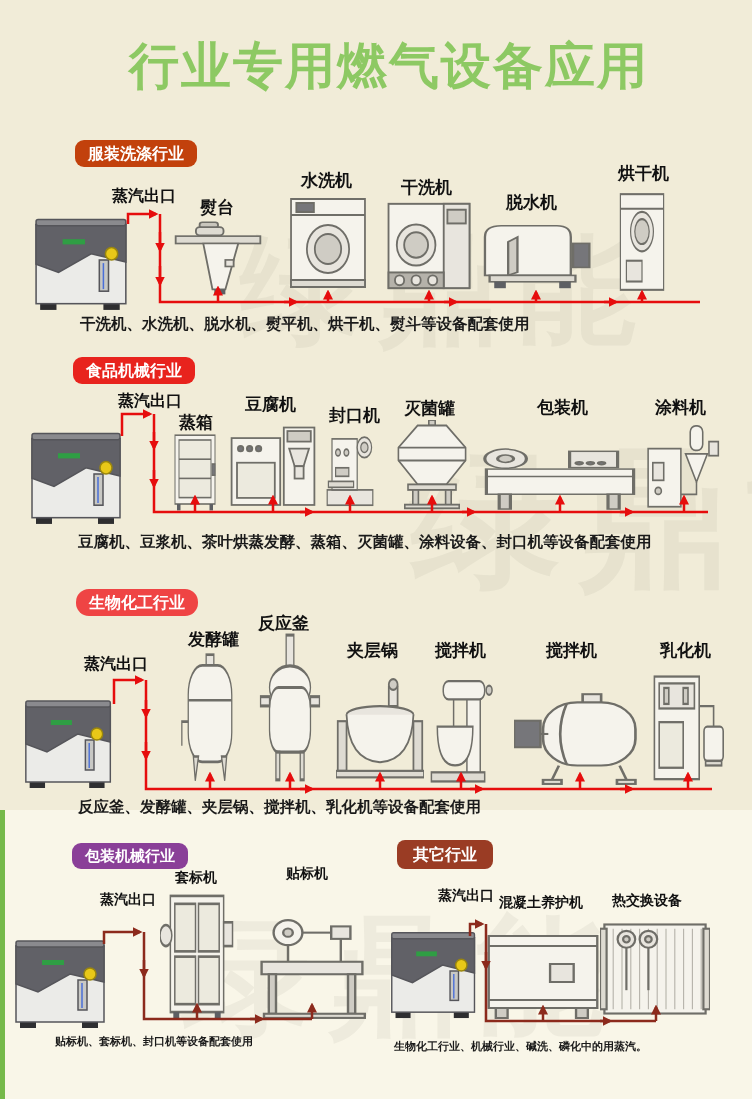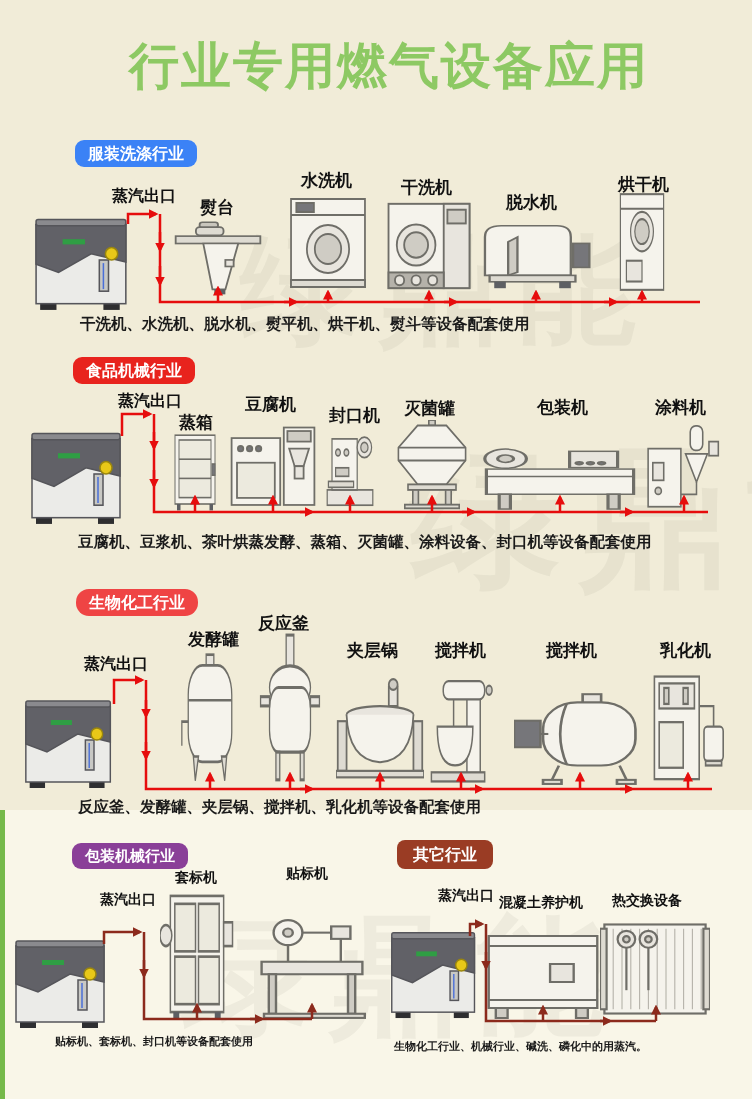--- a/index.html
+++ b/index.html
@@ -37,21 +37,21 @@
 
   <div class="bottom-panel"></div>
   <div class="green-strip"></div>
 
   <div class="watermark" style="left:240px; top:210px; font-size:120px;">绿鼎能</div>
   <div class="watermark" style="left:410px; top:420px; font-size:150px;">绿鼎能</div>
   <div class="watermark" style="left:180px; top:890px; font-size:130px;">绿鼎能</div>
 
   <h1 class="title">行业专用燃气设备应用</h1>
 
-  <div class="badge" style="left:75px; top:140px; background:#3b82f6;">服装洗涤行业</div>
+  <div class="badge" style="left:75px; top:140px; background:#c2410c;">服装洗涤行业</div>
   <div class="steam" style="left:112px; top:186px;">蒸汽出口</div>
 
   <svg class="machine" style="left:32px; top:208px;" width="102" height="104" viewBox="0 0 100 100" preserveAspectRatio="none">
     <g stroke="#55555a" stroke-width="1.5">
       <rect x="8" y="90" width="16" height="8" fill="#2e2e30" stroke="none"></rect>
         <rect x="70" y="90" width="16" height="8" fill="#2e2e30" stroke="none"></rect>
       <rect x="4" y="16" width="88" height="76" fill="#ebebe8"></rect>
       <path d="M4,16 H92 V52 L58,44 L26,62 L4,54 Z" fill="#616167"></path>
       <rect x="4" y="11" width="88" height="6" rx="2" fill="#8a8a8e"></rect>
       <rect x="30" y="30" width="22" height="5" fill="#2f9e44" stroke="none"></rect>
@@ -105,21 +105,21 @@
     <g stroke="#6f6e68" stroke-width="2">
       <path d="M6,30 Q6,16 20,16 H68 Q80,16 80,30 V78 H6 Z" fill="#f5f3ec"></path>
       <polygon points="26,36 34,30 34,74 26,78" fill="#cfccc4"></polygon>
       <rect x="82" y="38" width="14" height="30" fill="#76767a"></rect>
       <rect x="10" y="78" width="74" height="8" fill="#dedbd2"></rect>
       <rect x="14" y="86" width="10" height="8" fill="#5d5f63" stroke="none"></rect>
         <rect x="70" y="86" width="10" height="8" fill="#5d5f63" stroke="none"></rect>
     </g>
   </svg>
 
-  <div class="mlabel" style="left:618px; top:173px;">烘干机</div>
+  <div class="mlabel" style="left:618px; top:162px;">烘干机</div>
   <svg class="machine" style="left:612px; top:190px;" width="60" height="104" viewBox="0 0 100 100" preserveAspectRatio="none">
     <g stroke="#6f6e68" stroke-width="2">
       <rect x="14" y="4" width="72" height="92" fill="#f5f3ec"></rect>
       <line x1="14" y1="18" x2="86" y2="18"></line>
       <circle cx="50" cy="40" r="19" fill="#e8e5de"></circle>
       <circle cx="50" cy="40" r="12" fill="#cfccc4"></circle>
       <rect x="24" y="68" width="26" height="20" fill="#e8e5de"></rect>
     </g>
   </svg>
 

